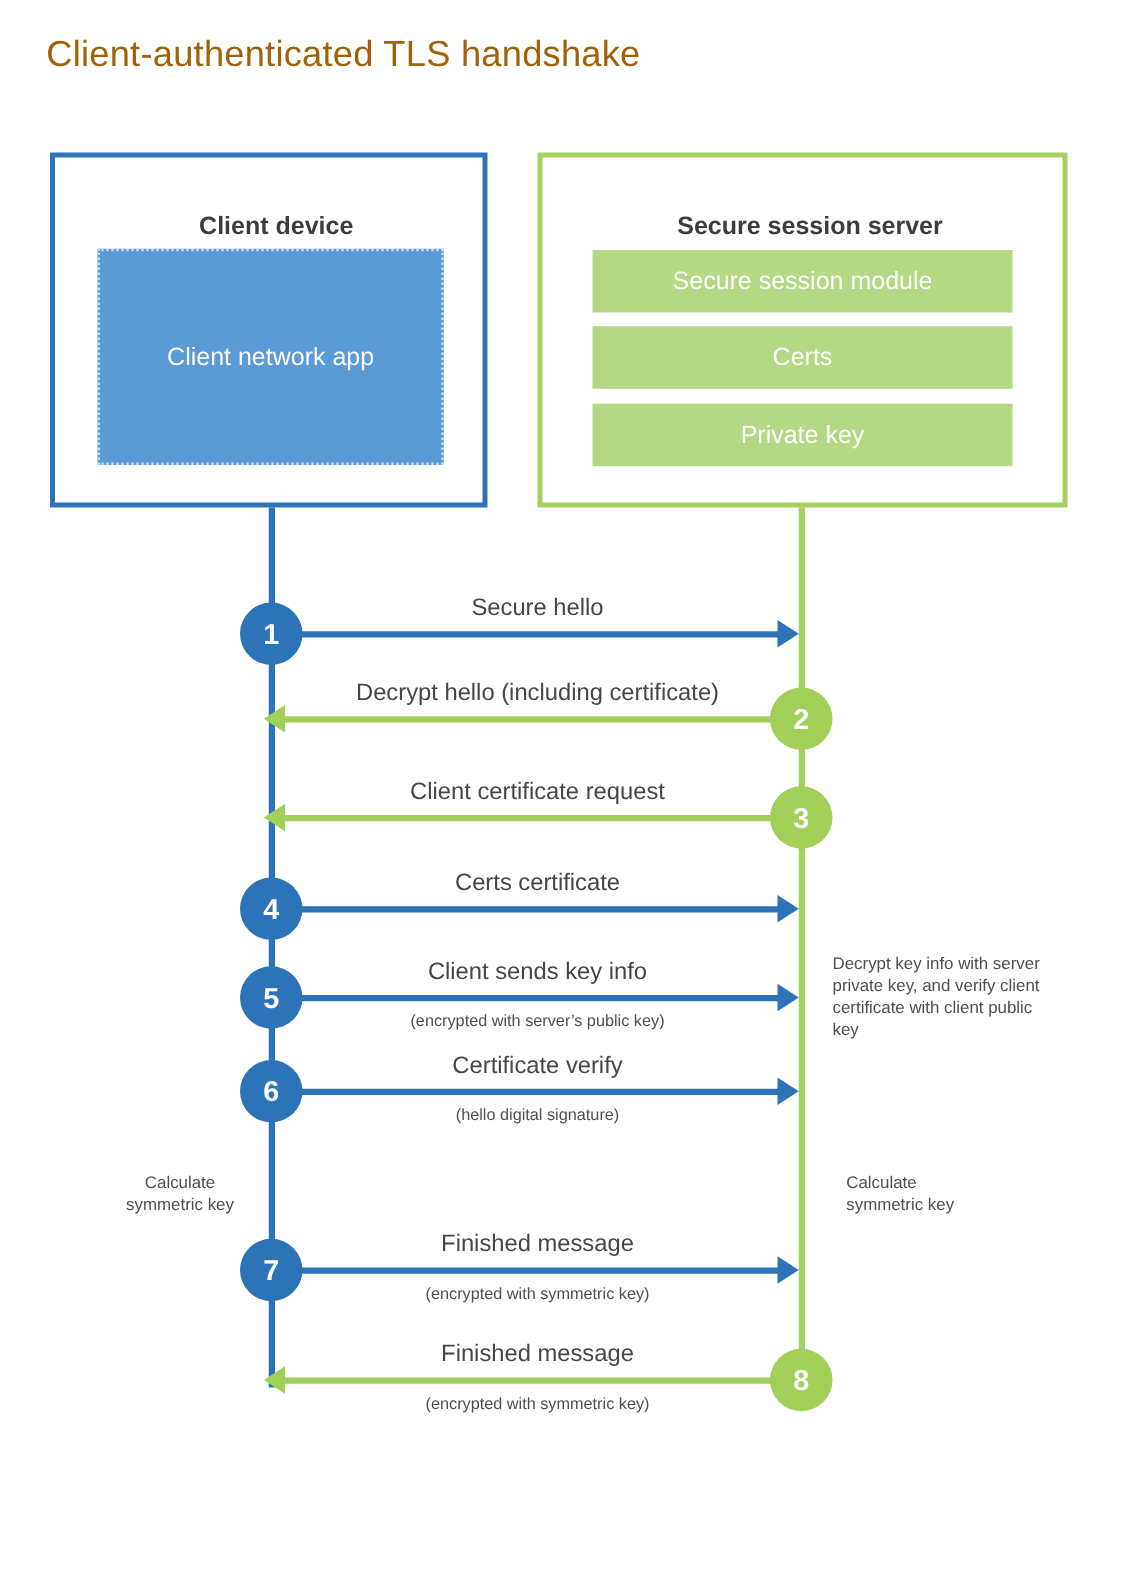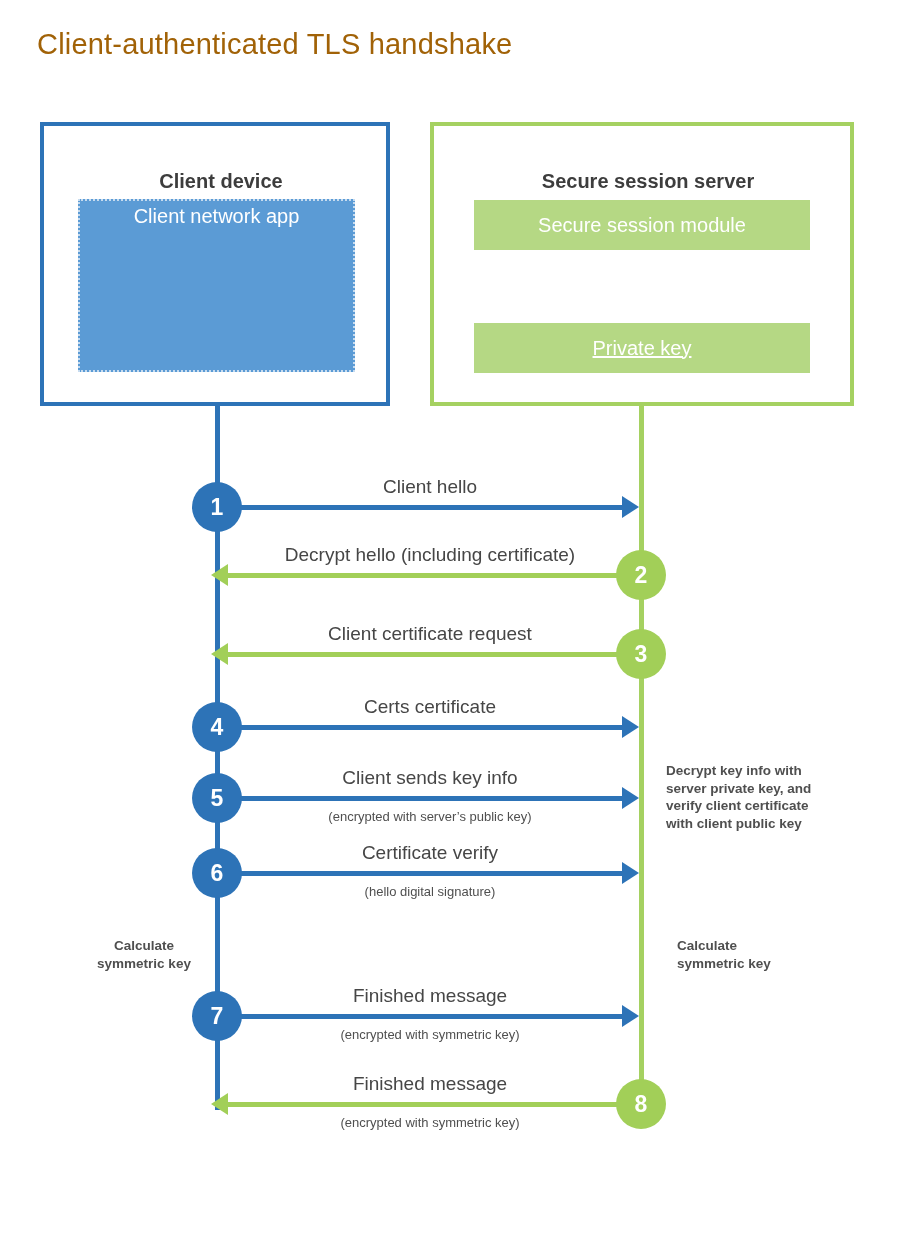--- a/index.html
+++ b/index.html
@@ -17,30 +17,30 @@
   .actor-box { position:absolute; top:122px; height:284px; border-style:solid; border-width:4px; background:#fff; }
   .client-box { left:40px; width:350px; border-color:#2d73b7; }
   .server-box { left:430px; width:424px; border-color:#a5d161; }
   .box-title {
     position:absolute; left:12px; right:0; top:24px; text-align:center;
     font-size:20px; font-weight:bold; color:#3d3d3d;margin-top:20px;
   }
   .client-app {
     position:absolute; left:34px; top:73px; width:277px; height:173px;
     background:#5b9bd5; border:2px dotted #c6dbef;
-    display:flex; justify-content:center;
+    display:flex; align-items:center; justify-content:center;
     color:#ffffff; font-size:20px; text-align:center; line-height:1.5;
   }
   .client-app span { display:inline-block; width:180px; }
   .server-module {
     position:absolute; left:40px; width:336px; height:50px; background:#b5d884;
     display:flex; align-items:center; justify-content:center;
     color:#ffffff; font-size:20px;
   }
-  .sm-0 { top:74px; } .sm-1 { top:135px; } .sm-2 { top:197px;text-decoration:underline; }
+  .sm-0 { top:74px; } .sm-1 { top:135px; } .sm-2 { top:197px; }
 
   
   .lifeline { position:absolute; width:5px; }
   .lifeline-client { left:215px; top:406px; height:704px; background:#2d73b7; }
   .lifeline-server { left:639px; top:406px; height:698px; background:#a5d161; }
 
   
   .msg { position:absolute; left:0; width:900px; height:0; }
   .m1 { top:507px; } .m2 { top:575px; } .m3 { top:654px; } .m4 { top:727px; }
   .m5 { top:798px; } .m6 { top:873px; } .m7 { top:1016px; } .m8 { top:1104px; }
@@ -65,21 +65,21 @@
   .label {
     position:absolute; left:430px; transform:translateX(-50%); bottom:9px;
     font-size:19px; color:#464646; white-space:nowrap;
   }
   .sub {
     position:absolute; left:430px; transform:translateX(-50%); top:11px;
     font-size:13px; color:#4f4f4f; white-space:nowrap;
   }
 
   
-  .note { font-size:13.5px; color:#4f4f4f; line-height:1.3; position:absolute;font-weight:bold; }
+  .note { font-size:13.5px; color:#4f4f4f; line-height:1.3; position:absolute; }
   .note-decrypt    { left:666px; top:762px; width:168px; }
   .note-calc-left  { left:88px;  top:937px; width:112px; text-align:center; }
   .note-calc-right { left:677px; top:937px; width:112px; text-align:left; }
 </style>
 </head>
 <body>
 
 <div class="page">
 
   <div class="title">Client-authenticated TLS handshake</div>
@@ -89,33 +89,36 @@
     <div class="client-app">
       <span>Client network app</span>
     </div>
   </div>
 
   <div class="actor-box server-box">
     <div class="box-title">Secure session server</div>
     <div class="server-module sm-0">
       <span>Secure session module</span>
     </div>
+    <div class="server-module sm-1">
+      <span>Certs</span>
+    </div>
     <div class="server-module sm-2">
       <span>Private key</span>
     </div>
   </div>
 
   <div class="lifeline lifeline-client"></div>
   <div class="lifeline lifeline-server"></div>
 
   <div class="msg m1 blue">
     <div class="num">1</div>
     <div class="line"></div>
     <div class="head"></div>
-    <div class="label">Client hello</div>
+    <div class="label">Secure hello</div>
   </div>
 
   <div class="msg m2 green">
     <div class="num">2</div>
     <div class="line"></div>
     <div class="head"></div>
     <div class="label">Decrypt hello (including certificate)</div>
   </div>
 
   <div class="msg m3 green">

